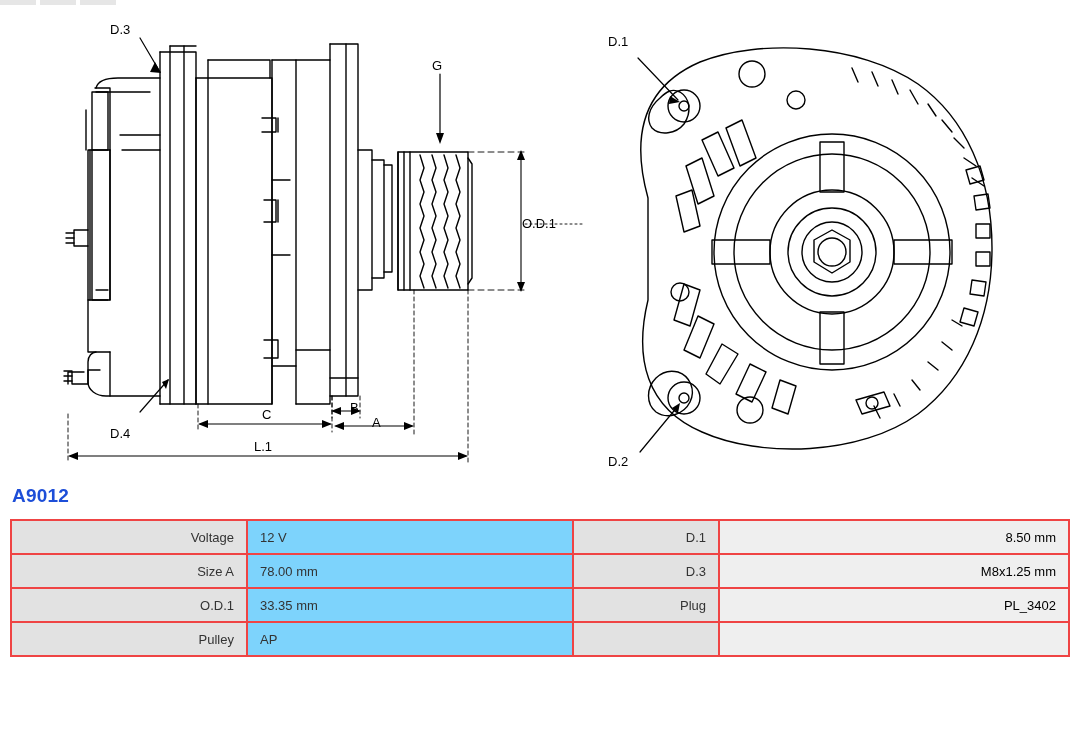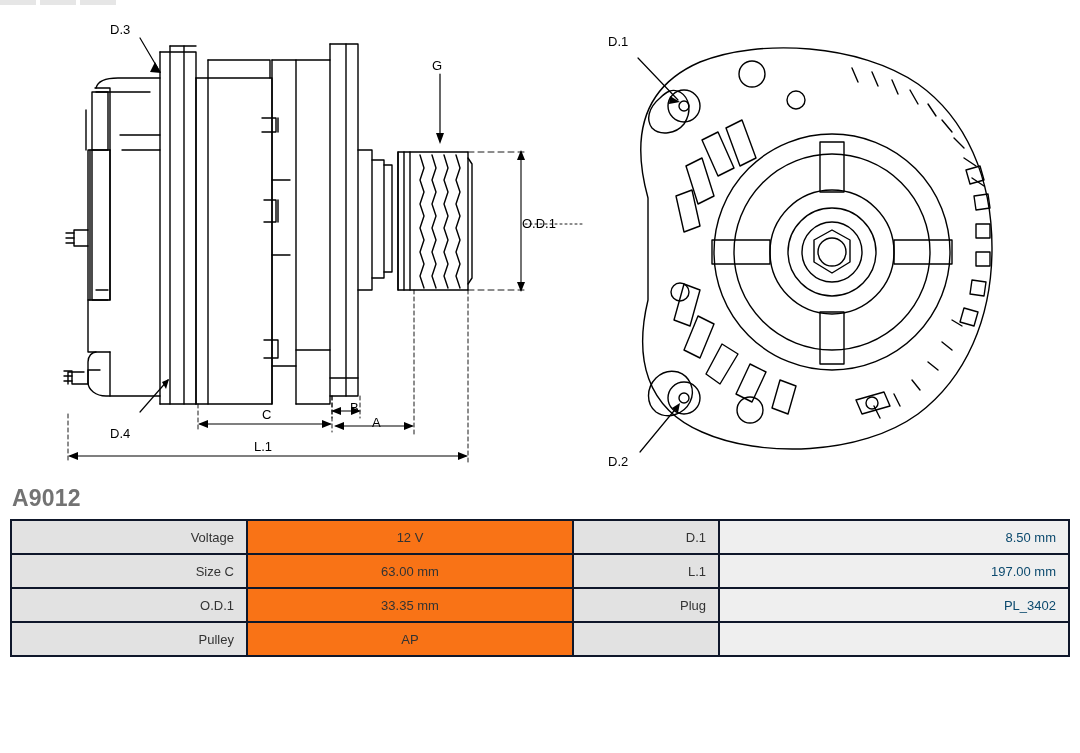--- a/index.html
+++ b/index.html
@@ -10,57 +10,57 @@
     color:#222;
     position:relative;
     overflow:hidden;
   }
   .diagram-area{
     position:absolute;left:0;top:0;width:1080px;height:480px;
   }
   .diagram-area svg{display:block;}
   .part-code{
     position:absolute;left:12px;top:485px;
-    font-size:23px;font-weight:bold;color:#737373;
+    font-size:19px;font-weight:bold;color:#1d4ed8;
     letter-spacing:.2px;
   }
   .spec-table{
     position:absolute;left:10px;top:519px;
     width:1060px;
     border-collapse:collapse;
     font-size:13px;
   }
   .spec-table td{
     height:32px;
     padding:0 12px;
-    border:2px solid #0f172a;
+    border:2px solid #ef4444;
     vertical-align:middle;
   }
   .lbl{
     background:#e2e2e2;
     text-align:right;
     color:#333;
     width:210px;
   }
   .val{
-    background:#f97316;
-    text-align:center;
+    background:#7dd3fc;
+    text-align:left;
     color:#333;
     width:300px;
   }
   .lbl2{
     background:#e2e2e2;
     text-align:right;
     color:#333;
     width:120px;
   }
   .val2{
     background:#efefef;
     text-align:right;
-    color:#0c4a6e;
+    color:#000000;
   }
   .empty{background:#e2e2e2;}
   .emptyv{background:#efefef;}
   .topbar{
     position:absolute;left:0;top:0;width:1080px;height:6px;
     background:#ffffff;
   }
   .topbar .seg{position:absolute;top:0;height:5px;background:#e6e6e6;}
   text{font-family:"Liberation Sans", sans-serif;}
 </style>
@@ -261,24 +261,24 @@
 
 <table class="spec-table">
   <tbody>
     <tr>
       <td class="lbl">Voltage</td>
       <td class="val">12 V</td>
       <td class="lbl2">D.1</td>
       <td class="val2">8.50 mm</td>
     </tr>
     <tr>
-      <td class="lbl">Size C</td>
-      <td class="val">63.00 mm</td>
-      <td class="lbl2">L.1</td>
-      <td class="val2">197.00 mm</td>
+      <td class="lbl">Size A</td>
+      <td class="val">78.00 mm</td>
+      <td class="lbl2">D.3</td>
+      <td class="val2">M8x1.25 mm</td>
     </tr>
     <tr>
       <td class="lbl">O.D.1</td>
       <td class="val">33.35 mm</td>
       <td class="lbl2">Plug</td>
       <td class="val2">PL_3402</td>
     </tr>
     <tr>
       <td class="lbl">Pulley</td>
       <td class="val">AP</td>

